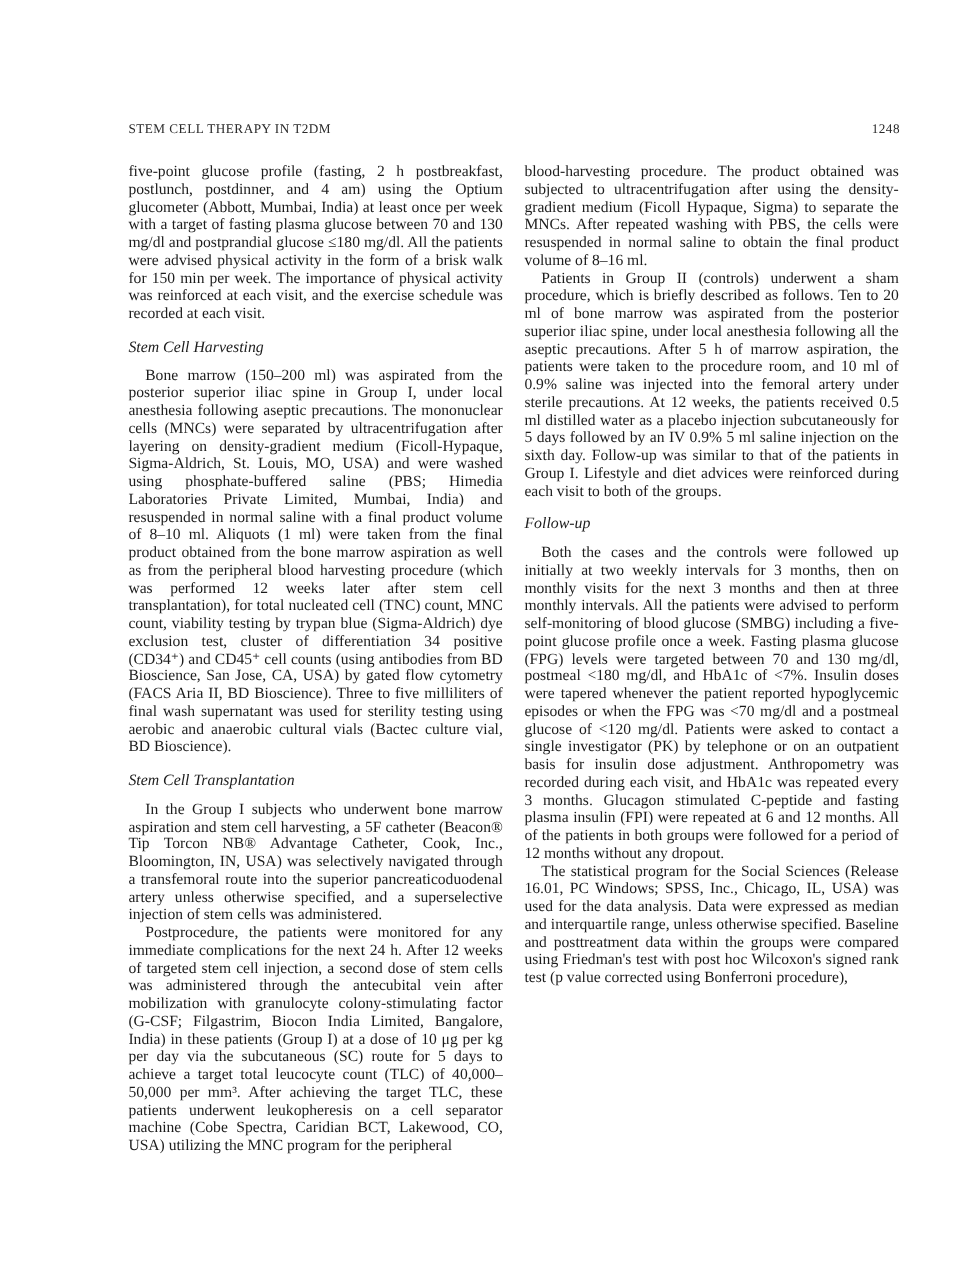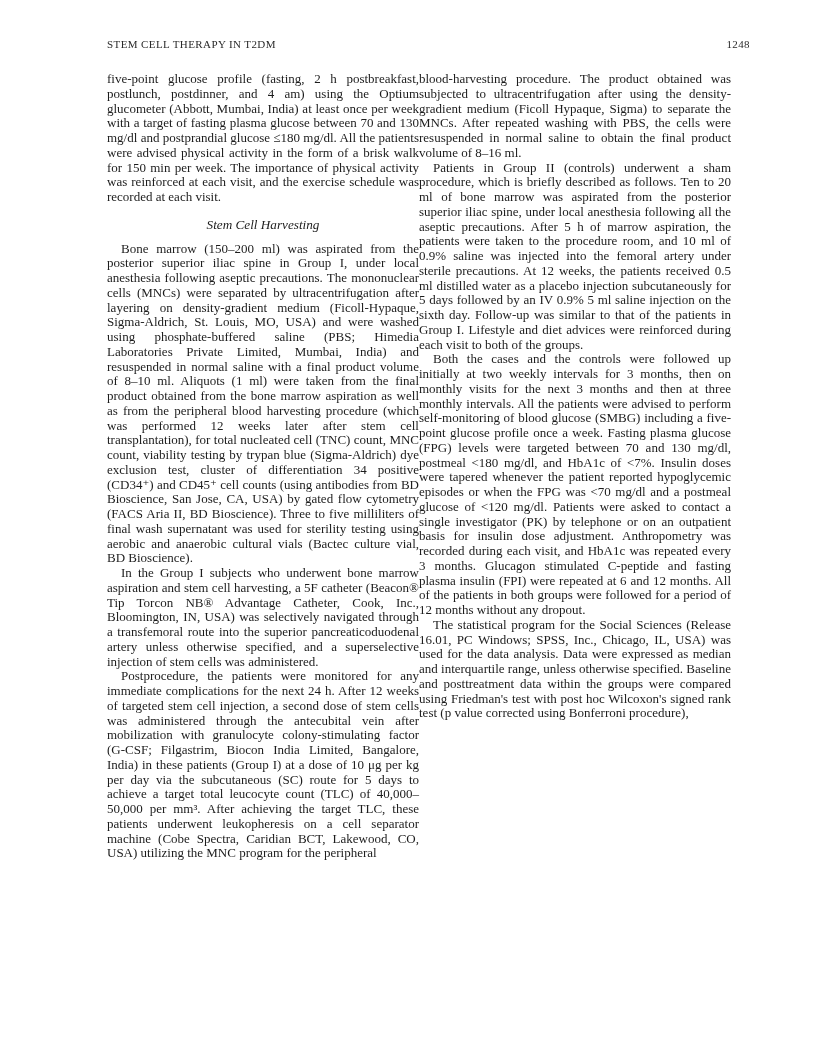--- a/index.html
+++ b/index.html
@@ -6,37 +6,37 @@
     margin: 0;
     padding: 0;
     background: #ffffff;
   }
   .page {
     position: relative;
     width: 816px;
     height: 1056px;
     background: #ffffff;
     box-sizing: border-box;
-    padding: 38px 66px 0 107px;
+    padding: 102px 66px 0 107px;
     font-family: "Liberation Serif", "DejaVu Serif", serif;
     color: #1c1c1c;
     overflow: hidden;
   }
   .running-head {
     display: flex;
     justify-content: space-between;
     align-items: baseline;
     font-size: 11px;
     letter-spacing: 0.4px;
     color: #2a2a2a;
     margin-bottom: 0;
   }
   .columns {
     display: flex;
-    gap: 0;
+    gap: 18px;
     margin-top: 22px;
   }
   .col {
     width: 312px;
     text-align: justify;
     font-size: 13px;
     line-height: 14.75px;
     hyphens: auto;
     -webkit-hyphens: auto;
   }
@@ -46,21 +46,21 @@
   }
   .col p.noindent {
     text-indent: 0;
   }
   .section-heading {
     font-style: italic;
     font-weight: normal;
     font-size: 13.2px;
     line-height: 14.75px;
     margin: 13px 0 9px 0;
-    text-align: center;
+    text-align: left;
   }
 </style>
 </head>
 <body>
 
 <div class="page">
 
   <div class="running-head">
     <span>STEM CELL THERAPY IN T2DM</span>
     <span>1248</span>
@@ -68,31 +68,33 @@
 
   <div class="columns">
 
     <div class="col">
       <p class="noindent">five-point glucose profile (fasting, 2 h postbreakfast, postlunch, postdinner, and 4 am) using the Optium glucometer (Abbott, Mumbai, India) at least once per week with a target of fasting plasma glucose between 70 and 130 mg/dl and postprandial glucose ≤180 mg/dl. All the patients were advised physical activity in the form of a brisk walk for 150 min per week. The importance of physical activity was reinforced at each visit, and the exercise schedule was recorded at each visit.</p>
 
       <h3 class="section-heading">Stem Cell Harvesting</h3>
 
       <p>Bone marrow (150–200 ml) was aspirated from the posterior superior iliac spine in Group I, under local anesthesia following aseptic precautions. The mononuclear cells (MNCs) were separated by ultracentrifugation after layering on density-gradient medium (Ficoll-Hypaque, Sigma-Aldrich, St. Louis, MO, USA) and were washed using phosphate-buffered saline (PBS; Himedia Laboratories Private Limited, Mumbai, India) and resuspended in normal saline with a final product volume of 8–10 ml. Aliquots (1 ml) were taken from the final product obtained from the bone marrow aspiration as well as from the peripheral blood harvesting procedure (which was performed 12 weeks later after stem cell transplantation), for total nucleated cell (TNC) count, MNC count, viability testing by trypan blue (Sigma-Aldrich) dye exclusion test, cluster of differentiation 34 positive (CD34⁺) and CD45⁺ cell counts (using antibodies from BD Bioscience, San Jose, CA, USA) by gated flow cytometry (FACS Aria II, BD Bioscience). Three to five milliliters of final wash supernatant was used for sterility testing using aerobic and anaerobic cultural vials (Bactec culture vial, BD Bioscience).</p>
 
+      <h3 class="section-heading">Stem Cell Transplantation</h3>
 
       <p>In the Group I subjects who underwent bone marrow aspiration and stem cell harvesting, a 5F catheter (Beacon® Tip Torcon NB® Advantage Catheter, Cook, Inc., Bloomington, IN, USA) was selectively navigated through a transfemoral route into the superior pancreaticoduodenal artery unless otherwise specified, and a superselective injection of stem cells was administered.</p>
 
       <p>Postprocedure, the patients were monitored for any immediate complications for the next 24 h. After 12 weeks of targeted stem cell injection, a second dose of stem cells was administered through the antecubital vein after mobilization with granulocyte colony-stimulating factor (G-CSF; Filgastrim, Biocon India Limited, Bangalore, India) in these patients (Group I) at a dose of 10 μg per kg per day via the subcutaneous (SC) route for 5 days to achieve a target total leucocyte count (TLC) of 40,000–50,000 per mm³. After achieving the target TLC, these patients underwent leukopheresis on a cell separator machine (Cobe Spectra, Caridian BCT, Lakewood, CO, USA) utilizing the MNC program for the peripheral</p>
     </div>
 
     <div class="col">
       <p class="noindent">blood-harvesting procedure. The product obtained was subjected to ultracentrifugation after using the density-gradient medium (Ficoll Hypaque, Sigma) to separate the MNCs. After repeated washing with PBS, the cells were resuspended in normal saline to obtain the final product volume of 8–16 ml.</p>
 
       <p>Patients in Group II (controls) underwent a sham procedure, which is briefly described as follows. Ten to 20 ml of bone marrow was aspirated from the posterior superior iliac spine, under local anesthesia following all the aseptic precautions. After 5 h of marrow aspiration, the patients were taken to the procedure room, and 10 ml of 0.9% saline was injected into the femoral artery under sterile precautions. At 12 weeks, the patients received 0.5 ml distilled water as a placebo injection subcutaneously for 5 days followed by an IV 0.9% 5 ml saline injection on the sixth day. Follow-up was similar to that of the patients in Group I. Lifestyle and diet advices were reinforced during each visit to both of the groups.</p>
 
+      <h3 class="section-heading">Follow-up</h3>
 
       <p>Both the cases and the controls were followed up initially at two weekly intervals for 3 months, then on monthly visits for the next 3 months and then at three monthly intervals. All the patients were advised to perform self-monitoring of blood glucose (SMBG) including a five-point glucose profile once a week. Fasting plasma glucose (FPG) levels were targeted between 70 and 130 mg/dl, postmeal &lt;180 mg/dl, and HbA1c of &lt;7%. Insulin doses were tapered whenever the patient reported hypoglycemic episodes or when the FPG was &lt;70 mg/dl and a postmeal glucose of &lt;120 mg/dl. Patients were asked to contact a single investigator (PK) by telephone or on an outpatient basis for insulin dose adjustment. Anthropometry was recorded during each visit, and HbA1c was repeated every 3 months. Glucagon stimulated C-peptide and fasting plasma insulin (FPI) were repeated at 6 and 12 months. All of the patients in both groups were followed for a period of 12 months without any dropout.</p>
 
 
 
 
       <p>The statistical program for the Social Sciences (Release 16.01, PC Windows; SPSS, Inc., Chicago, IL, USA) was used for the data analysis. Data were expressed as median and interquartile range, unless otherwise specified. Baseline and posttreatment data within the groups were compared using Friedman's test with post hoc Wilcoxon's signed rank test (p value corrected using Bonferroni procedure),</p>
     </div>
 
   </div>

